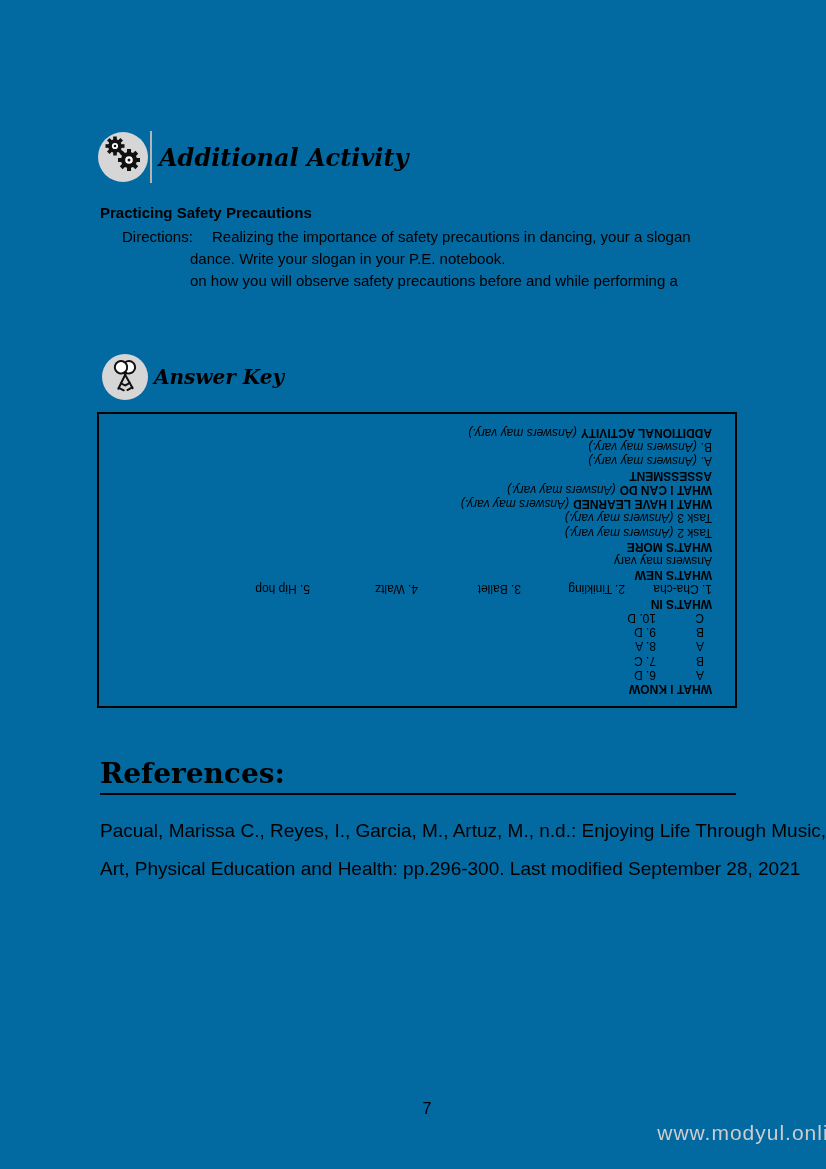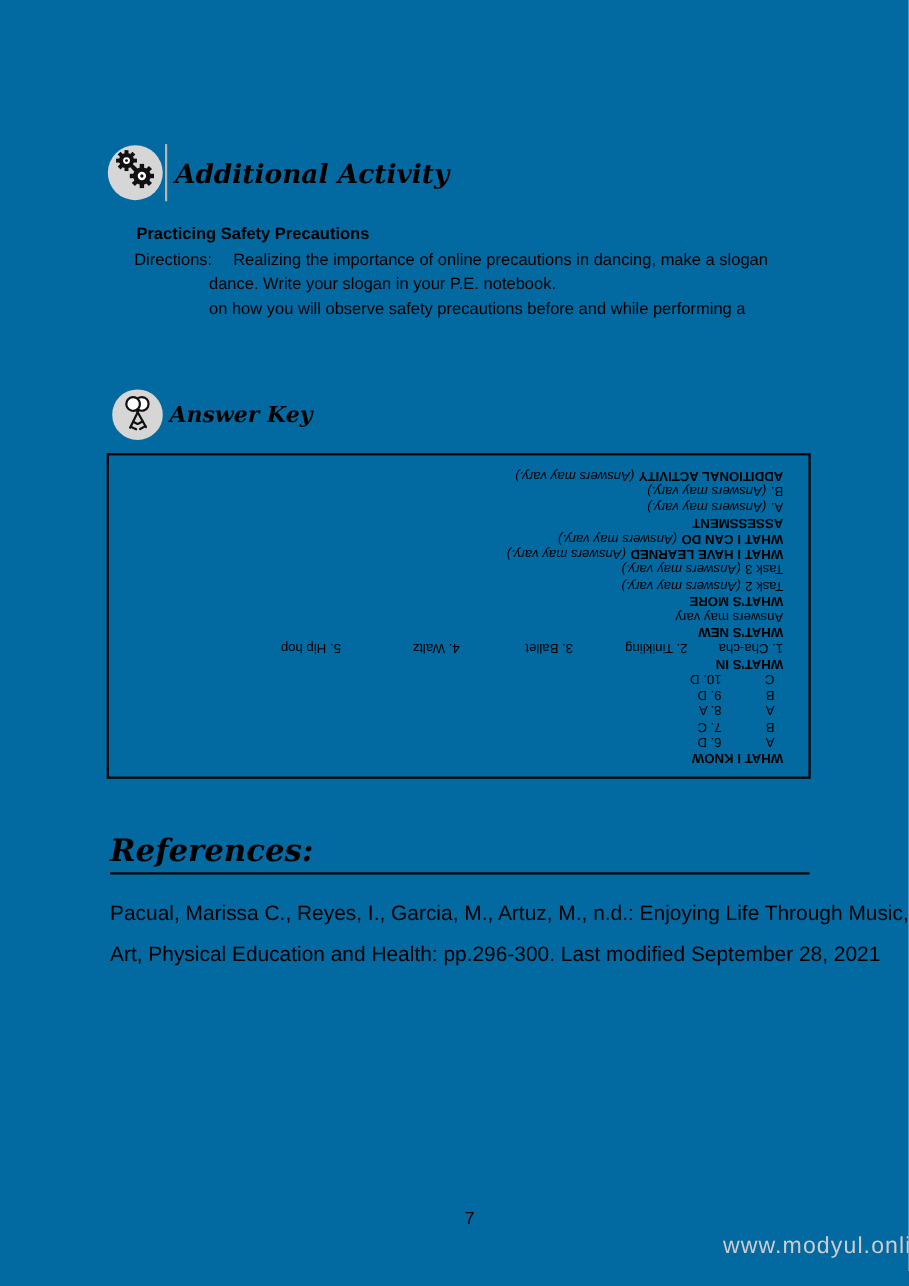--- a/index.html
+++ b/index.html
@@ -16,21 +16,21 @@
   #aa-banner .icon-circle { width:50px; height:50px; }
   #ak-banner .icon-circle { width:46px; height:46px; }
   .v-sep { width:2px; height:52px; background:#b5b5b5; margin-left:2px; flex:none; }
   .banner-title {
     font-family:"DejaVu Serif", serif; font-weight:bold; font-style:italic;
     font-size:24px; margin-left:7px; white-space:nowrap;
   }
   #ak-banner .banner-title { font-size:20px; margin-left:6px; }
 
   
-  .aa-heading { position:absolute; left:100px; top:204px; font-size:15px; font-weight:bold;margin-left:24px; }
+  .aa-heading { position:absolute; left:100px; top:204px; font-size:15px; font-weight:bold; }
   .directions { position:absolute; left:100px; top:226px; width:648px; font-size:15px; line-height:22px; }
   .dir-label { display:inline-block; width:90px;margin-left:22px; }
   .dir-cont { margin-left:90px; }
 
   
   .ak-box {
     position:absolute; left:97px; top:412px; width:640px; height:296px;
     border:2px solid #000; box-sizing:border-box;
   }
   .ak-content {
@@ -44,21 +44,21 @@
   .hdr { font-weight:bold; }
   .note { font-style:italic; margin-left:4px; }
   .note:empty { display:none; }
   .ltr { display:inline-block; margin-left:8px; width:48px; }
   .sp { display:inline-block; }
   .sp1 { width:87px; } .sp2 { width:104px; } .sp3 { width:103px; } .sp4 { width:108px; }
 
   
   .refs-title {
     position:absolute; left:100px; top:757px;
-    font-family:"DejaVu Serif", serif; font-weight:bold; font-style:italic; font-size:28px;
+    font-family:"DejaVu Serif", serif; font-weight:bold; font-size:28px;
   }
   .refs-rule { position:absolute; left:100px; top:793px; width:636px; height:2px; background:#000; }
   .ref-line { position:absolute; left:100px; font-size:19px; white-space:nowrap; }
   #ref-line-0 { top:820px; }
   #ref-line-1 { top:858px; }
 
   
   .page-number { position:absolute; left:0; top:1100px; width:100%; text-align:center; font-size:16px; }
   .watermark {
     position:absolute; left:0; top:1121px; width:100%; text-align:right;
@@ -96,21 +96,21 @@
       </svg>
     </div>
     <div class="v-sep"></div>
     <div class="banner-title">Additional Activity</div>
   </div>
 
   <div class="aa-heading">Practicing Safety Precautions</div>
 
   <div class="directions">
     <div>
-      <span class="dir-label">Directions:</span><span>Realizing the importance of online precautions in dancing, make a slogan</span>
+      <span class="dir-label">Directions:</span><span>Realizing the importance of safety precautions in dancing, your a slogan</span>
     </div>
     <div class="dir-cont">dance. Write your slogan in your P.E. notebook.</div>
     <div class="dir-cont">on how you will observe safety precautions before and while performing a</div>
   </div>
 
   <div class="banner" id="ak-banner">
     <div class="icon-circle">
       <svg viewBox="0 0 46 46" width="46" height="46">
         <g fill="none" stroke="#111" stroke-width="2" stroke-linecap="round">
           <g transform="rotate(26 26 15)">

